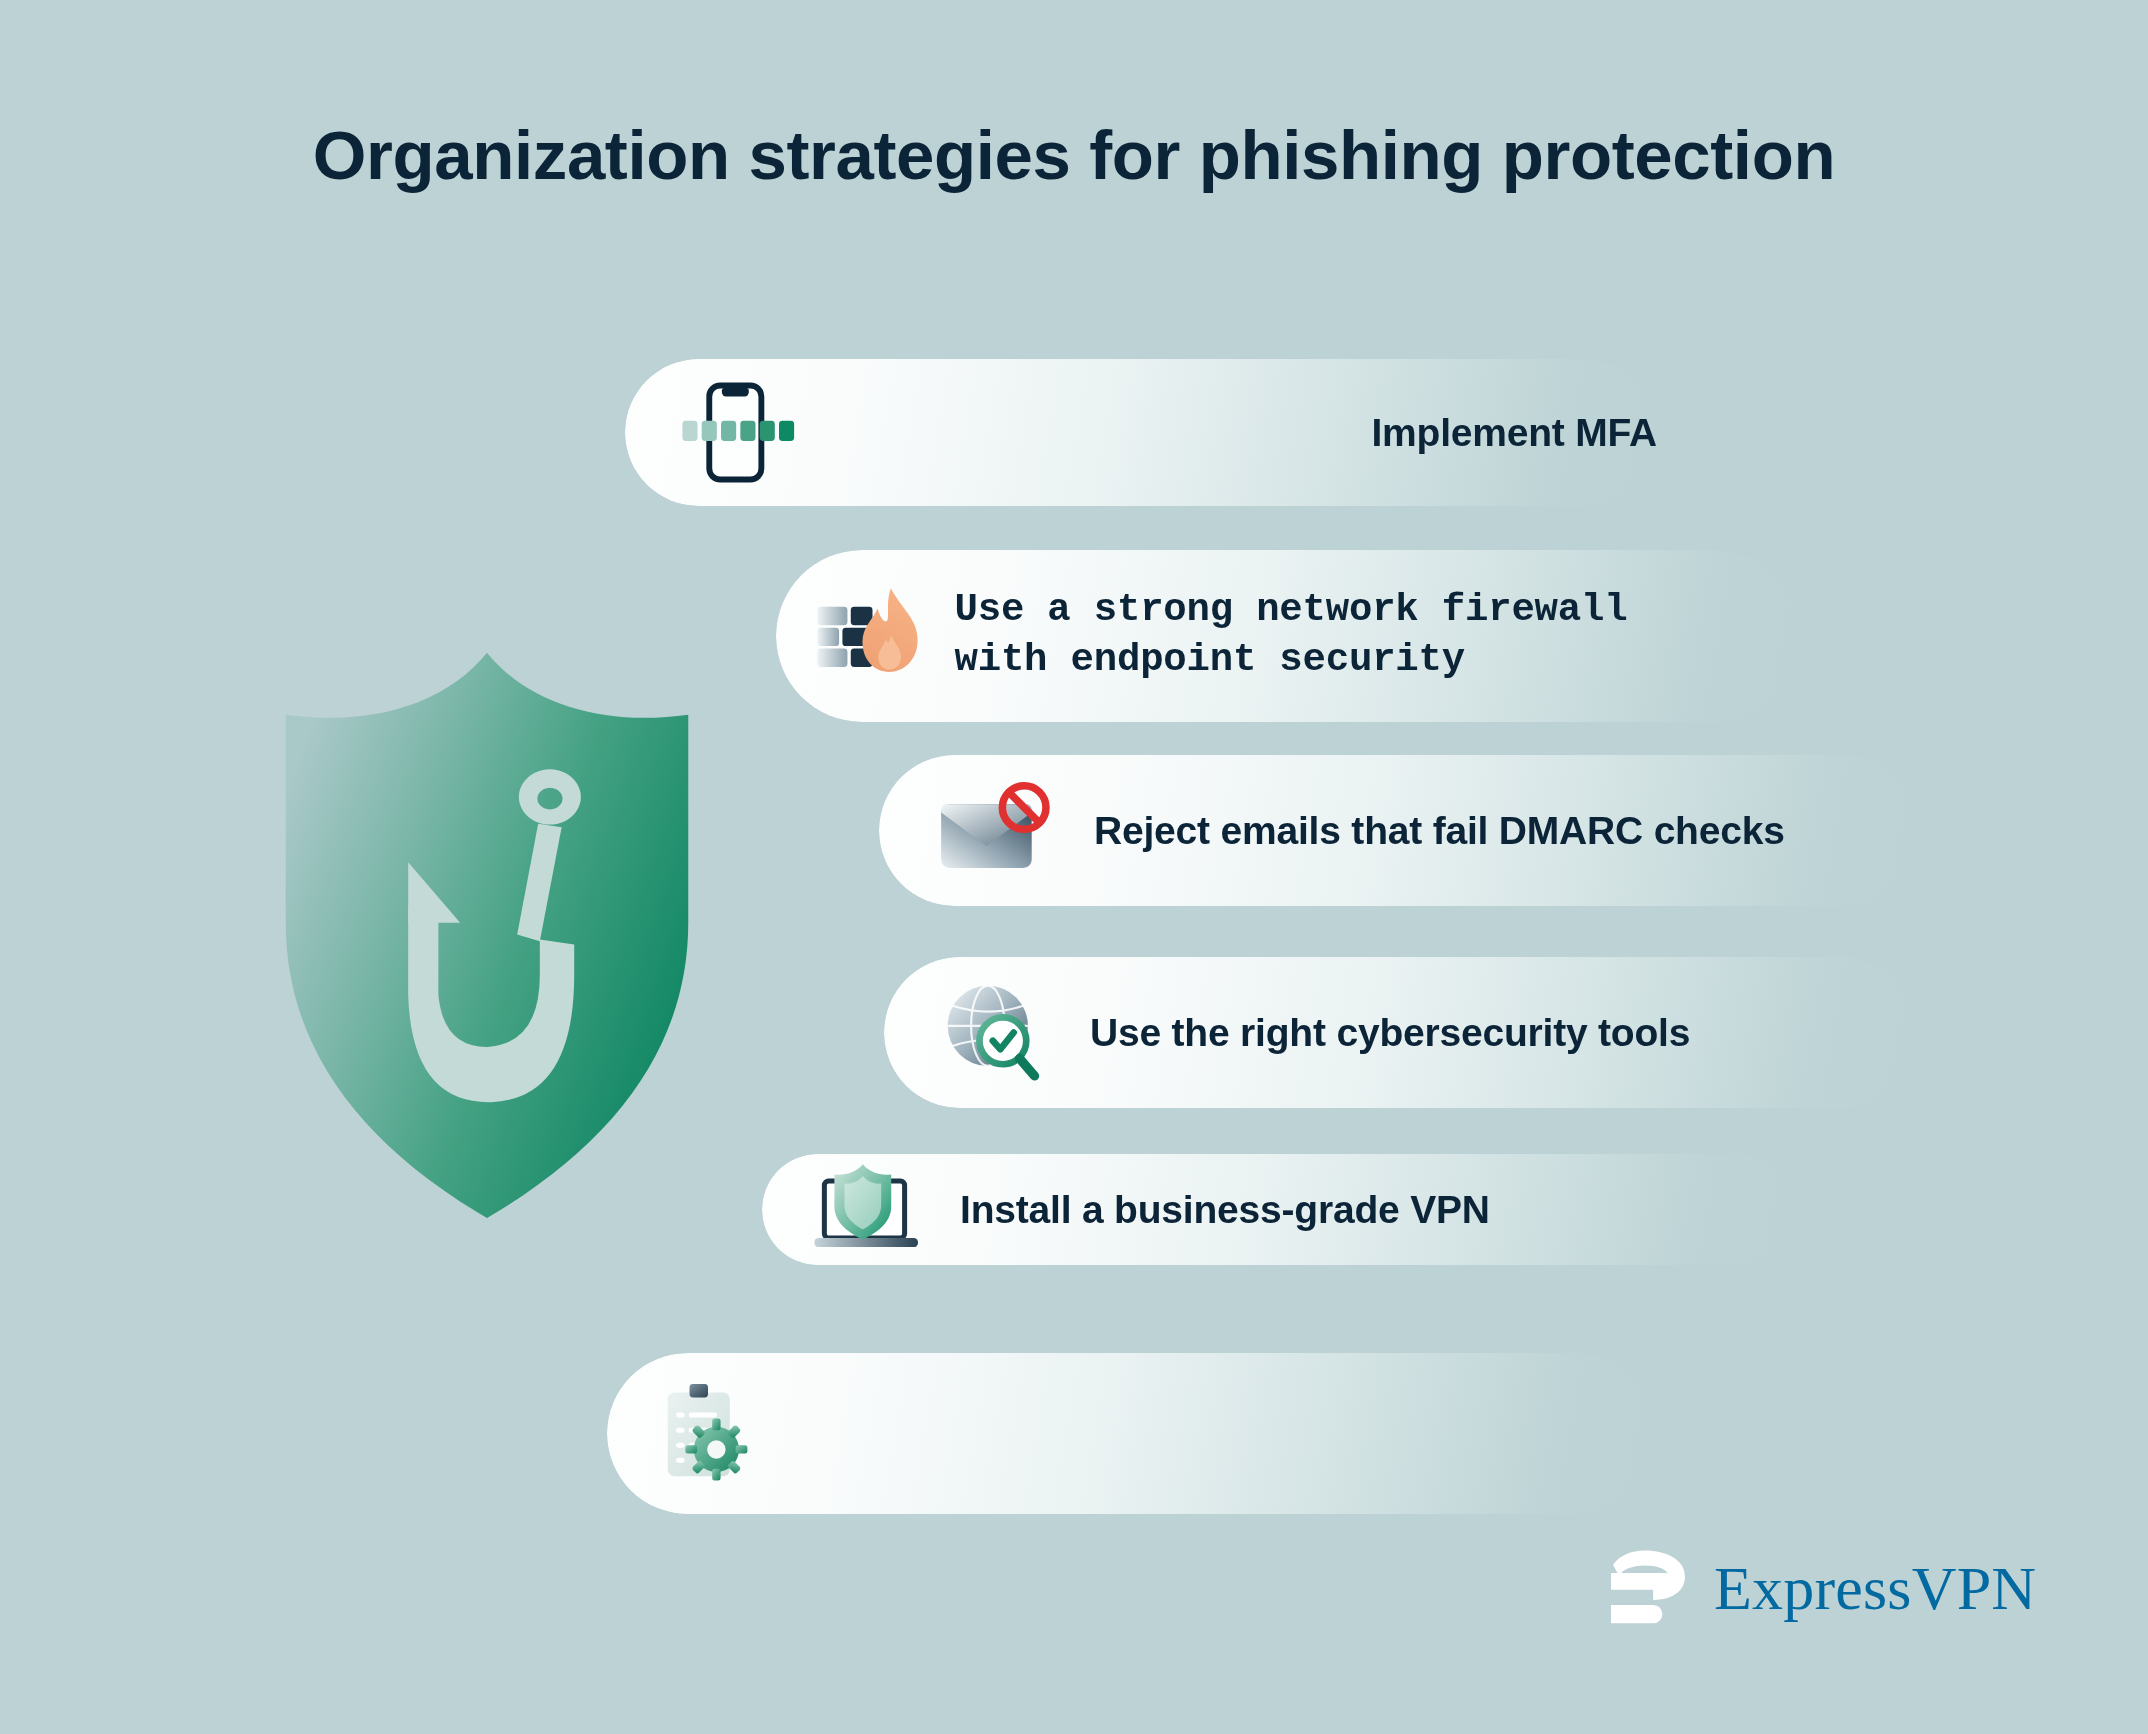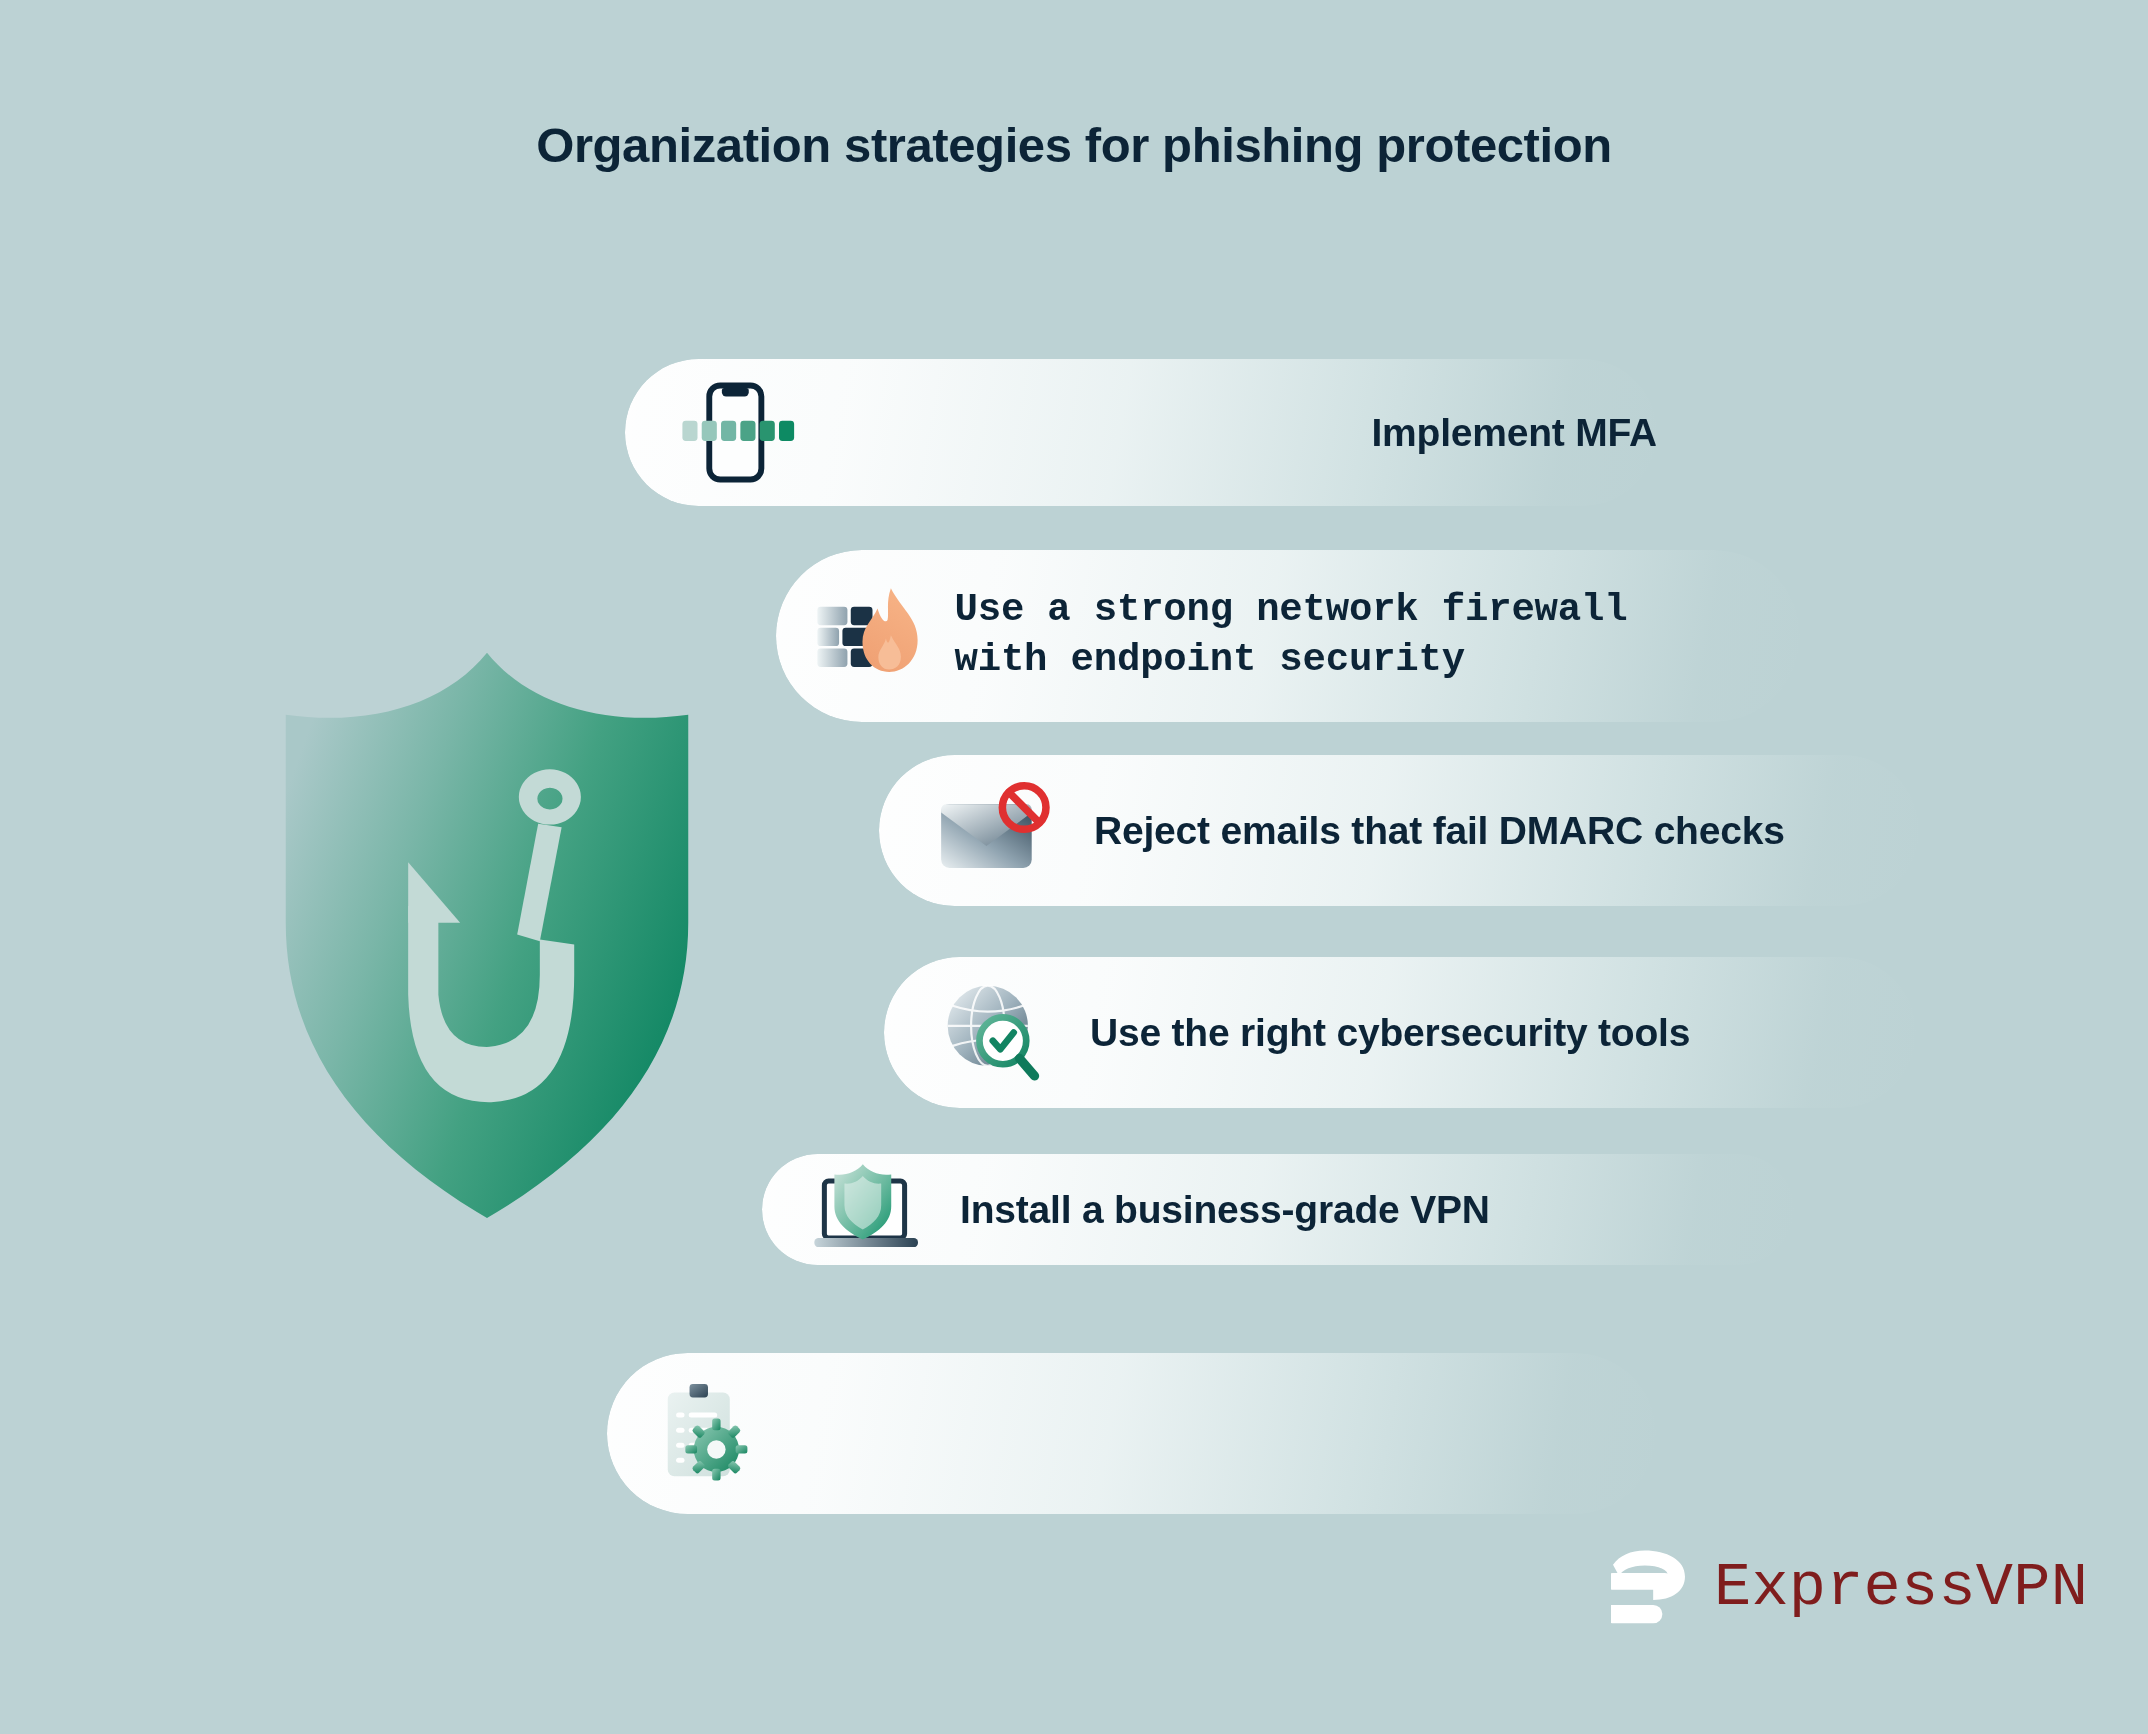--- a/index.html
+++ b/index.html
@@ -22,21 +22,21 @@
     background: #bcd2d4;
   }
 
   
   #page-title {
     position: absolute;
     left: 0;
     top: 120px;
     width: 2148px;
     text-align: center;
-    font-size: 49px;
+    font-size: 69px;
     font-weight: 700;
     letter-spacing: -0.4px;
     color: #0c2437;
     line-height: 1.05;
     white-space: nowrap;
   }
 
   
   #shield-graphic {
     position: absolute;
@@ -115,23 +115,23 @@
   #brand-logo {
     position: absolute;
     left: 1611px;
     top: 1548px;
     display: flex;
     align-items: center;
     gap: 22px;
   }
   #brand-mark { flex: 0 0 auto; }
   #brand-name {
-    font-family: Liberation Mono, monospace;
+    font-family: Liberation Serif, serif;
     font-size: 62px;
-    color: #7f1d1d;
+    color: #0369a1;
     line-height: 1;
     letter-spacing: 0.2px;
   }
 </style>
 </head>
 <body>
 
 <div id="canvas">
 
   <div id="page-title">Organization strategies for phishing protection</div>

